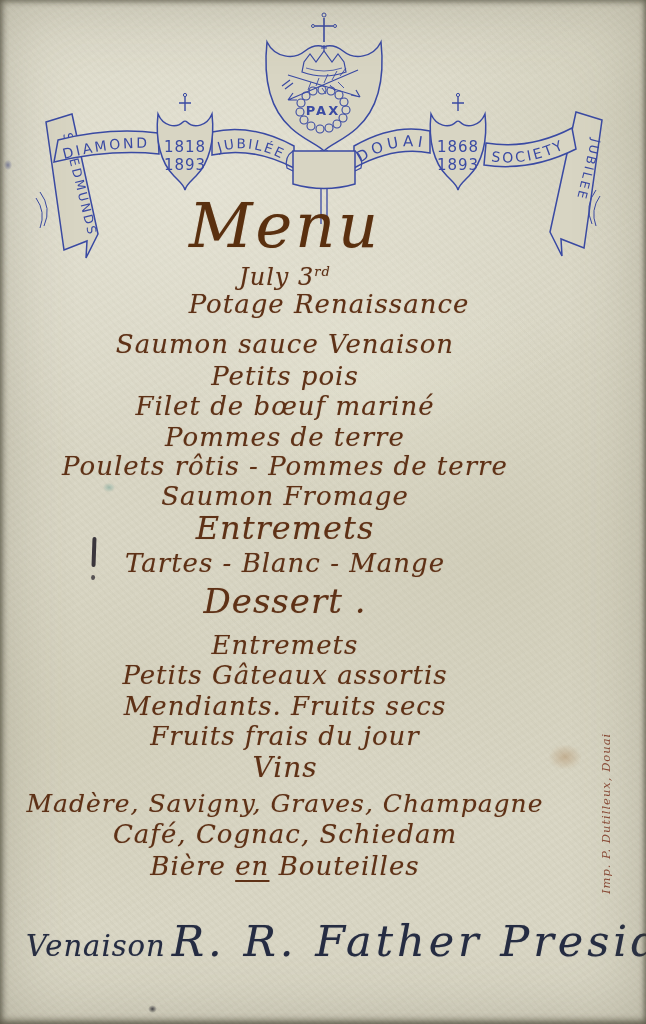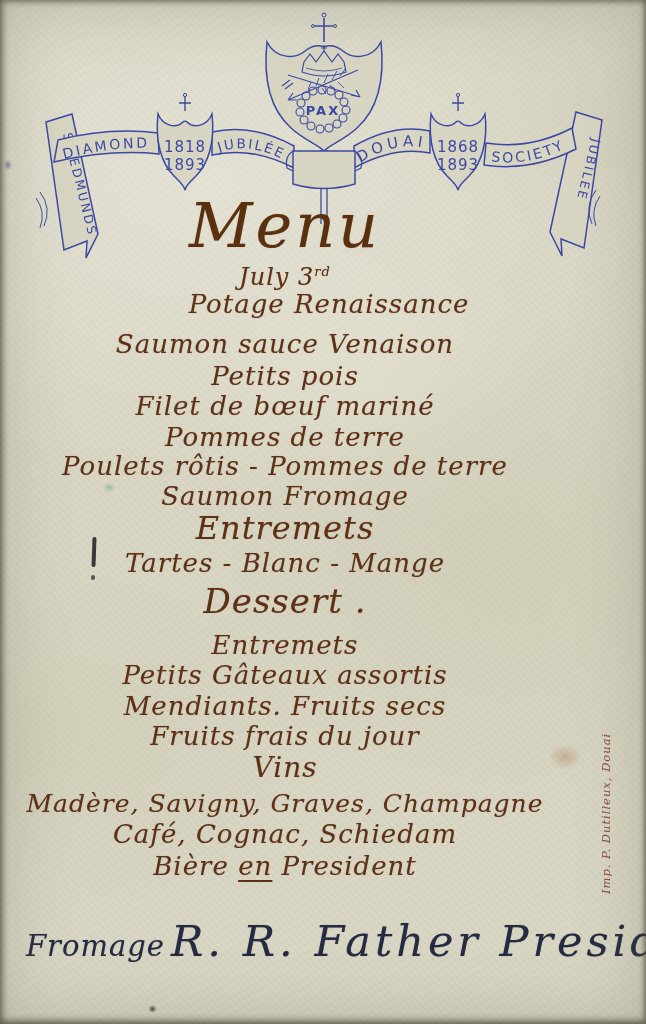--- a/index.html
+++ b/index.html
@@ -228,25 +228,25 @@
   <div class="line l-gateaux">Petits Gâteaux assortis</div>
   <div class="line l-mendiants">Mendiants. Fruits secs</div>
   <div class="line l-fruits">Fruits frais du jour</div>
   <div class="line l-vins">Vins</div>
   <div class="line l-madere">Madère, Savigny, Graves, Champagne</div>
   <div class="line l-cafe">Café, Cognac, Schiedam</div>
 
   <div class="line l-biere">
     <span>Bière</span>
     <span class="u">en</span>
-    <span>President</span>
+    <span>Bouteilles</span>
   </div>
 
   <div class="signature">
-    <span class="prefix">Fromage</span>
+    <span class="prefix">Venaison</span>
     <span class="name">R. R. Father President</span>
 
   </div>
 
   <div class="imprint">Imp. P. Dutilleux, Douai</div>
 
   <div class="ink-mark"></div>
   <div class="stain-brown"></div>
   <div class="stain-green"></div>
   <div class="speck-blue"></div>

